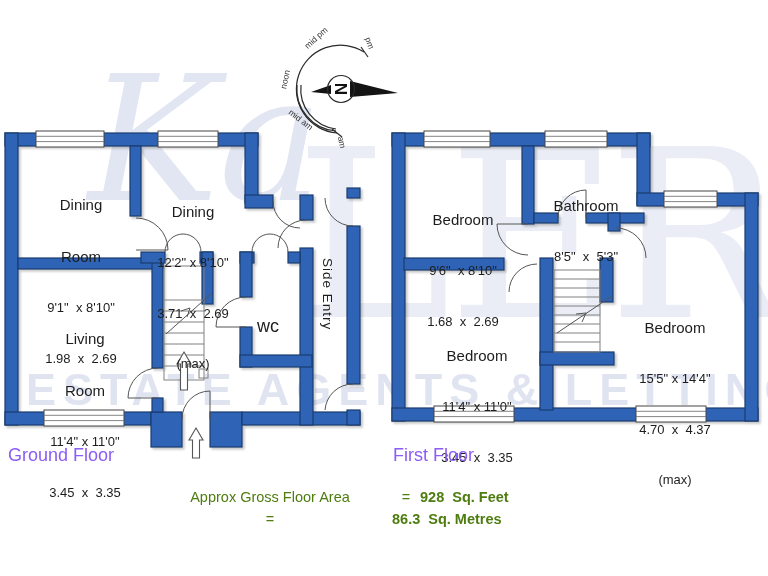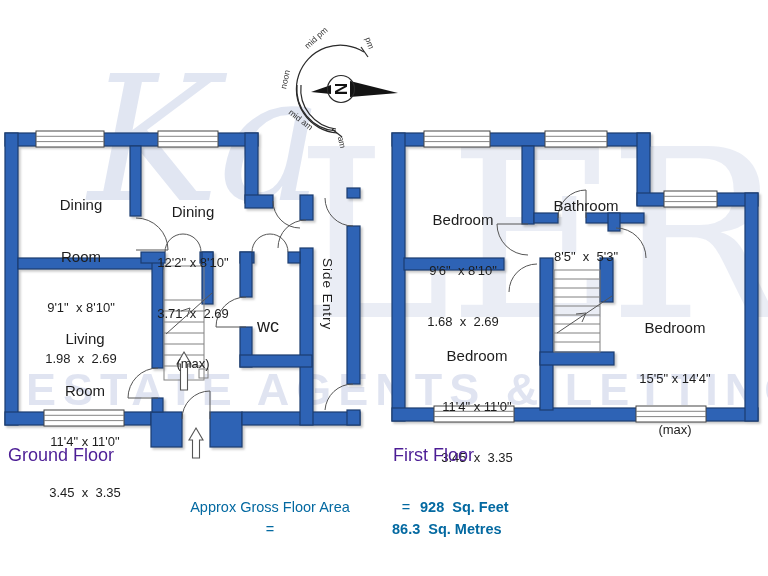--- a/index.html
+++ b/index.html
@@ -21,24 +21,24 @@
   .thin{fill:none;stroke:#808080;stroke-width:1;}
   .arrow{fill:#ffffff;stroke:#555;stroke-width:1.1;}
   .blk{fill:#141414;stroke:none;}
   .cmp{fill:none;stroke:#2a2a2a;stroke-width:1.2;}
   .cmp-label{font-family:"Liberation Sans",sans-serif;font-size:8.5px;fill:#333;}
   .cmp-n{font-family:"Liberation Sans",sans-serif;font-size:17px;font-weight:bold;fill:#111;}
   
   .label{position:absolute;text-align:center;color:#1d1d1d;white-space:pre;}
   .rname{font-size:15px;line-height:16px;}
   .rdim{font-size:13px;line-height:14.5px;}
-  .floor-label{position:absolute;font-size:18px;color:#4c1d95;}
+  .floor-label{position:absolute;font-size:18px;color:#8b5cf6;}
   .vert{writing-mode:vertical-rl;font-size:13.5px;letter-spacing:1px;color:#1d1d1d;}
-  #footer{position:absolute;left:148px;top:496px;display:grid;
-          grid-template-columns:244px 28px 180px;font-size:14.5px;line-height:22px;color:#0369a1;}
+  #footer{position:absolute;left:148px;top:486px;display:grid;
+          grid-template-columns:244px 28px 180px;font-size:14.5px;line-height:22px;color:#4d7c0f;}
   #footer .c1{text-align:center;white-space:pre;}
   #footer .c2{text-align:center;}
   #footer .c3{text-align:left;white-space:pre;font-weight:bold;}
 </style>
 </head>
 <body>
 
 <div class="stage">
 
   <div class="wm wm-script">Ka</div>
@@ -236,20 +236,21 @@
     <div class="rdim">8'5"  x  5'3"</div>
   </div>
   <div class="label" style="left:407px;top:312px;width:140px;">
     <div class="rname">Bedroom</div>
     <div class="rdim">11'4" x 11'0"</div>
     <div class="rdim">3.45  x  3.35</div>
   </div>
   <div class="label" style="left:605px;top:284px;width:140px;">
     <div class="rname">Bedroom</div>
     <div class="rdim">15'5" x 14'4"</div>
+    <div class="rdim">4.70  x  4.37</div>
     <div class="rdim">(max)</div>
   </div>
 
   <div class="floor-label" style="left:8px;top:445px;">Ground Floor</div>
   <div class="floor-label" style="left:393px;top:445px;">First Floor</div>
 
   <div id="footer">
     <div class="c1">Approx Gross Floor Area</div>
     <div class="c2">=</div>
     <div class="c3">928  Sq. Feet</div>

